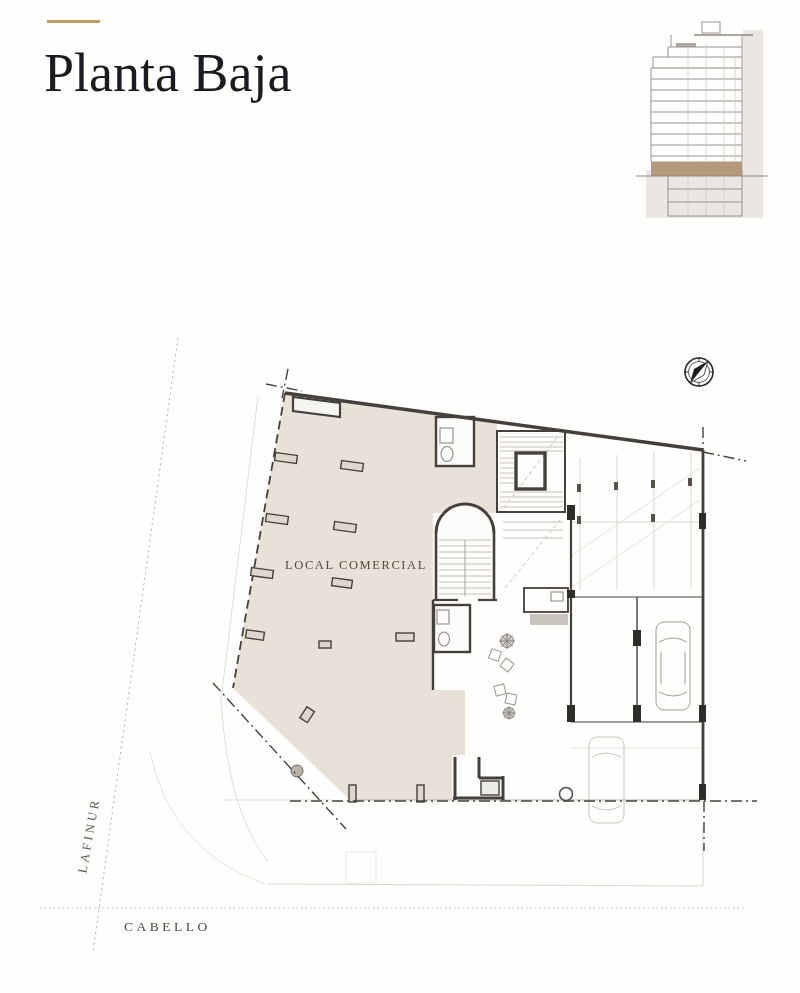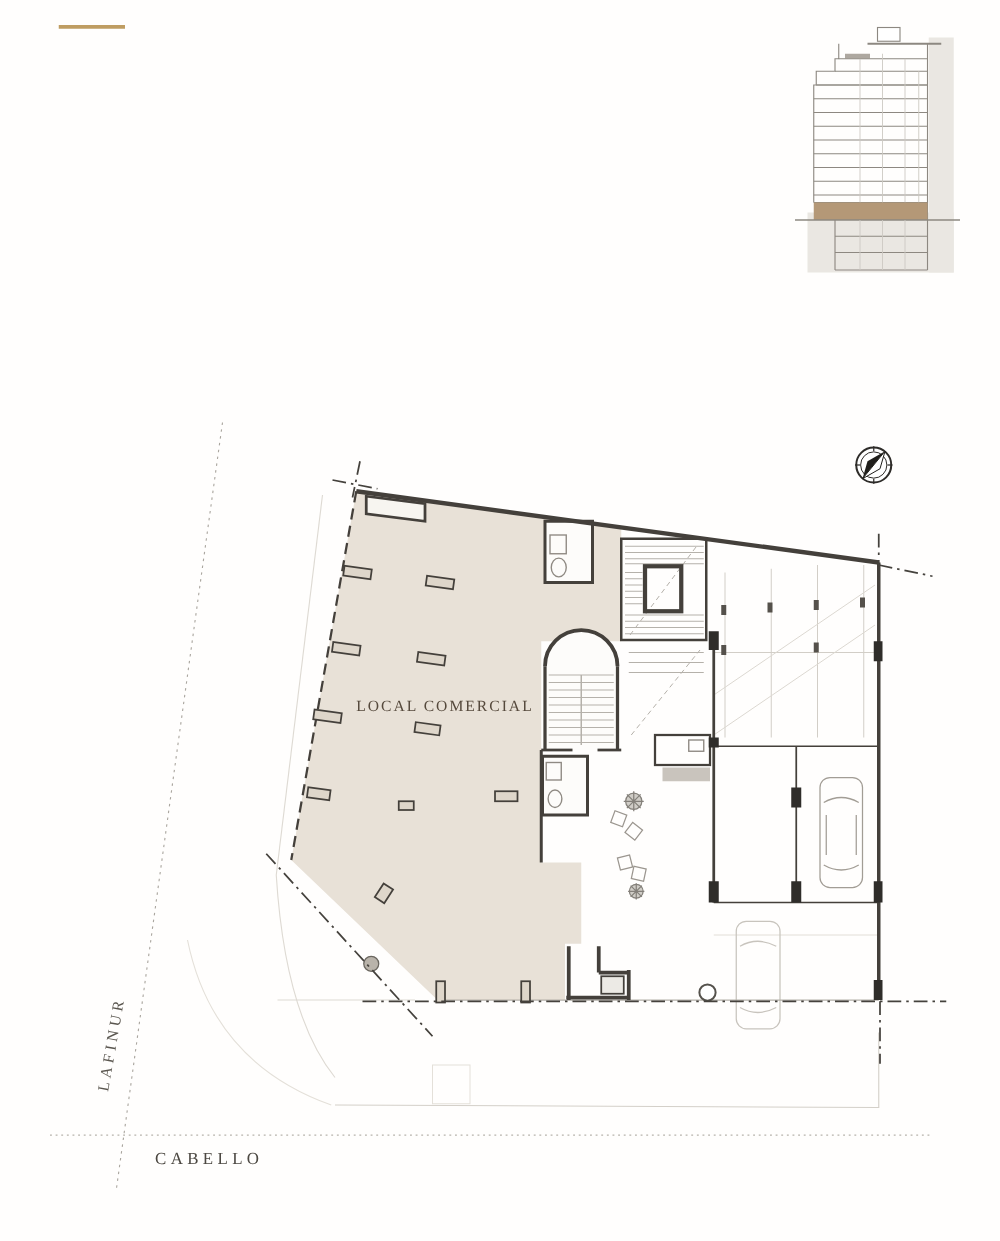--- a/index.html
+++ b/index.html
@@ -16,20 +16,21 @@
   .elevation{position:absolute;left:636px;top:18px;}
   .plan{position:absolute;left:0;top:0;}
   svg text{font-family:"Liberation Serif", serif;}
 </style>
 </head>
 <body>
 
 <div class="page">
 
   <div class="gold-dash"></div>
+  <h1 class="page-title">Planta Baja</h1>
 
   <svg class="elevation" width="132" height="206" viewBox="0 0 132 206">
     <g>
       <rect x="107" y="12" width="20" height="188" fill="#eae7e2"></rect>
       <rect x="10" y="152" width="117" height="48" fill="#eae7e2"></rect>
     </g>
     <g stroke="#8d8881" fill="none" stroke-width="0.9">
       <rect x="66" y="4" width="18" height="11" fill="#ffffff"></rect>
       <line x1="58" y1="17" x2="117" y2="17" stroke-width="1.5"></line>
 

